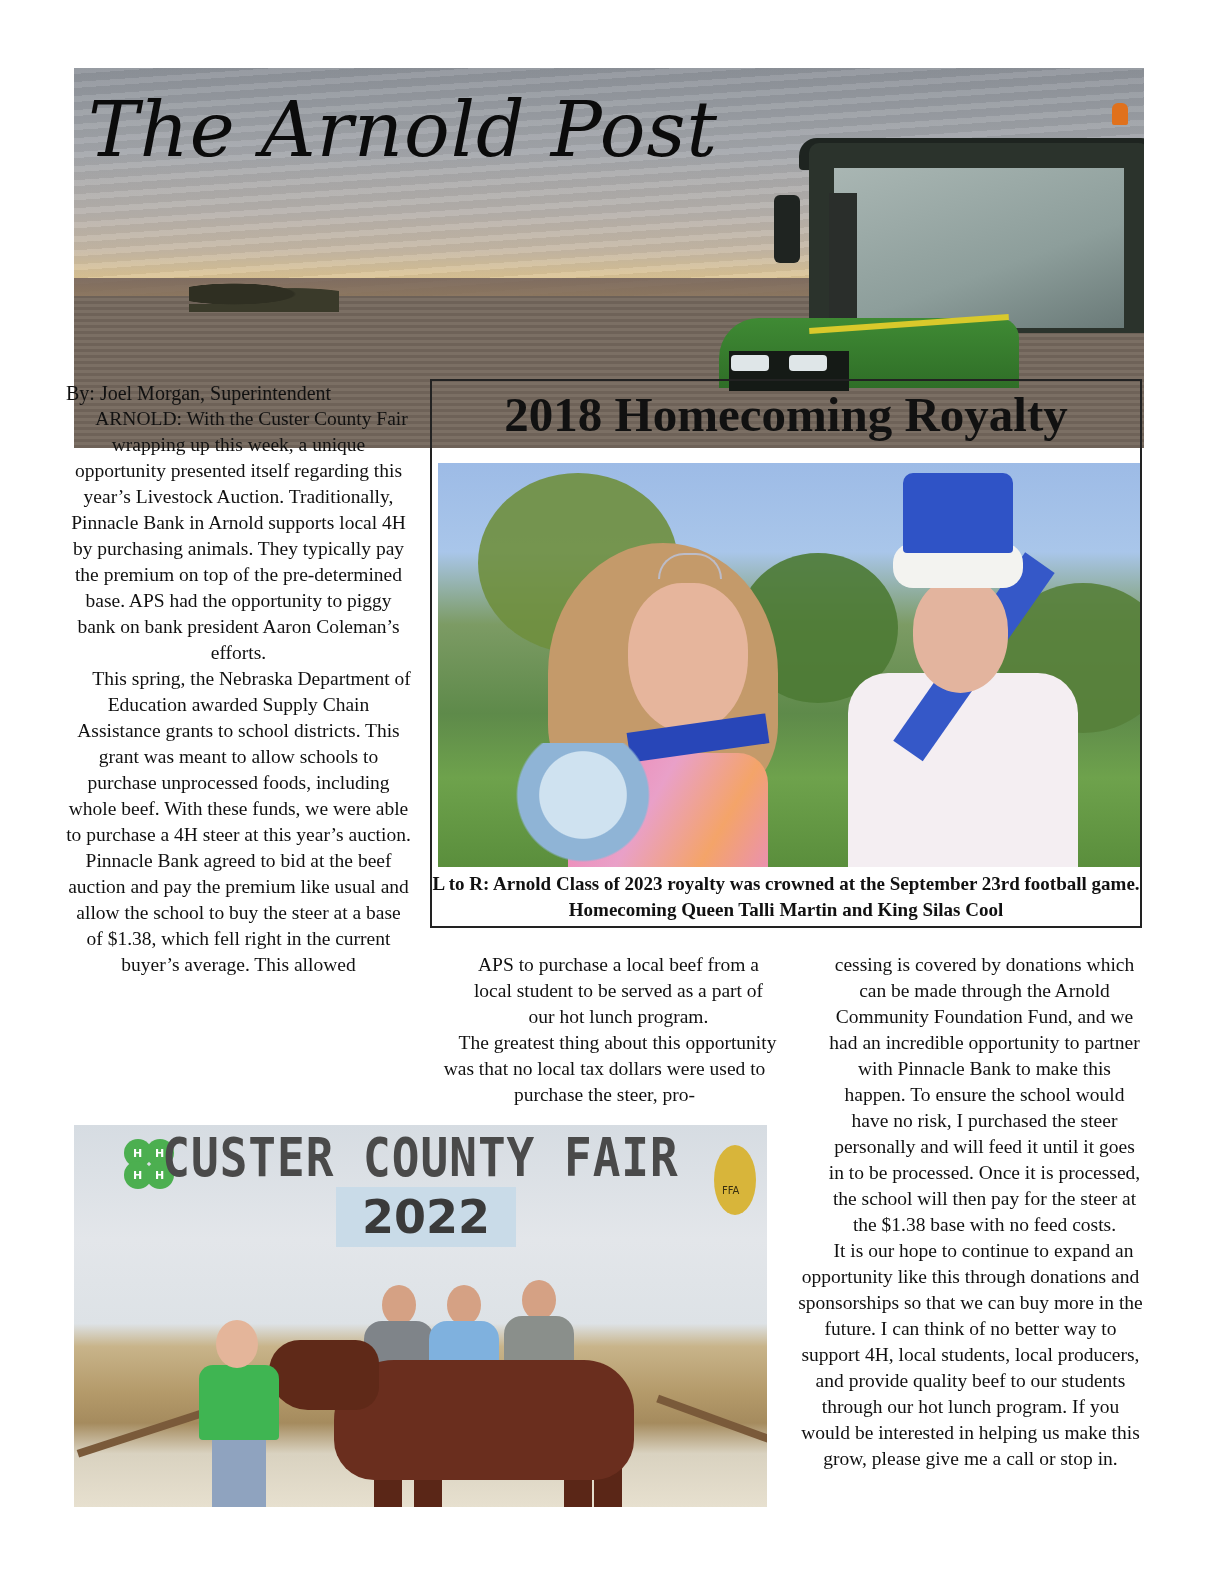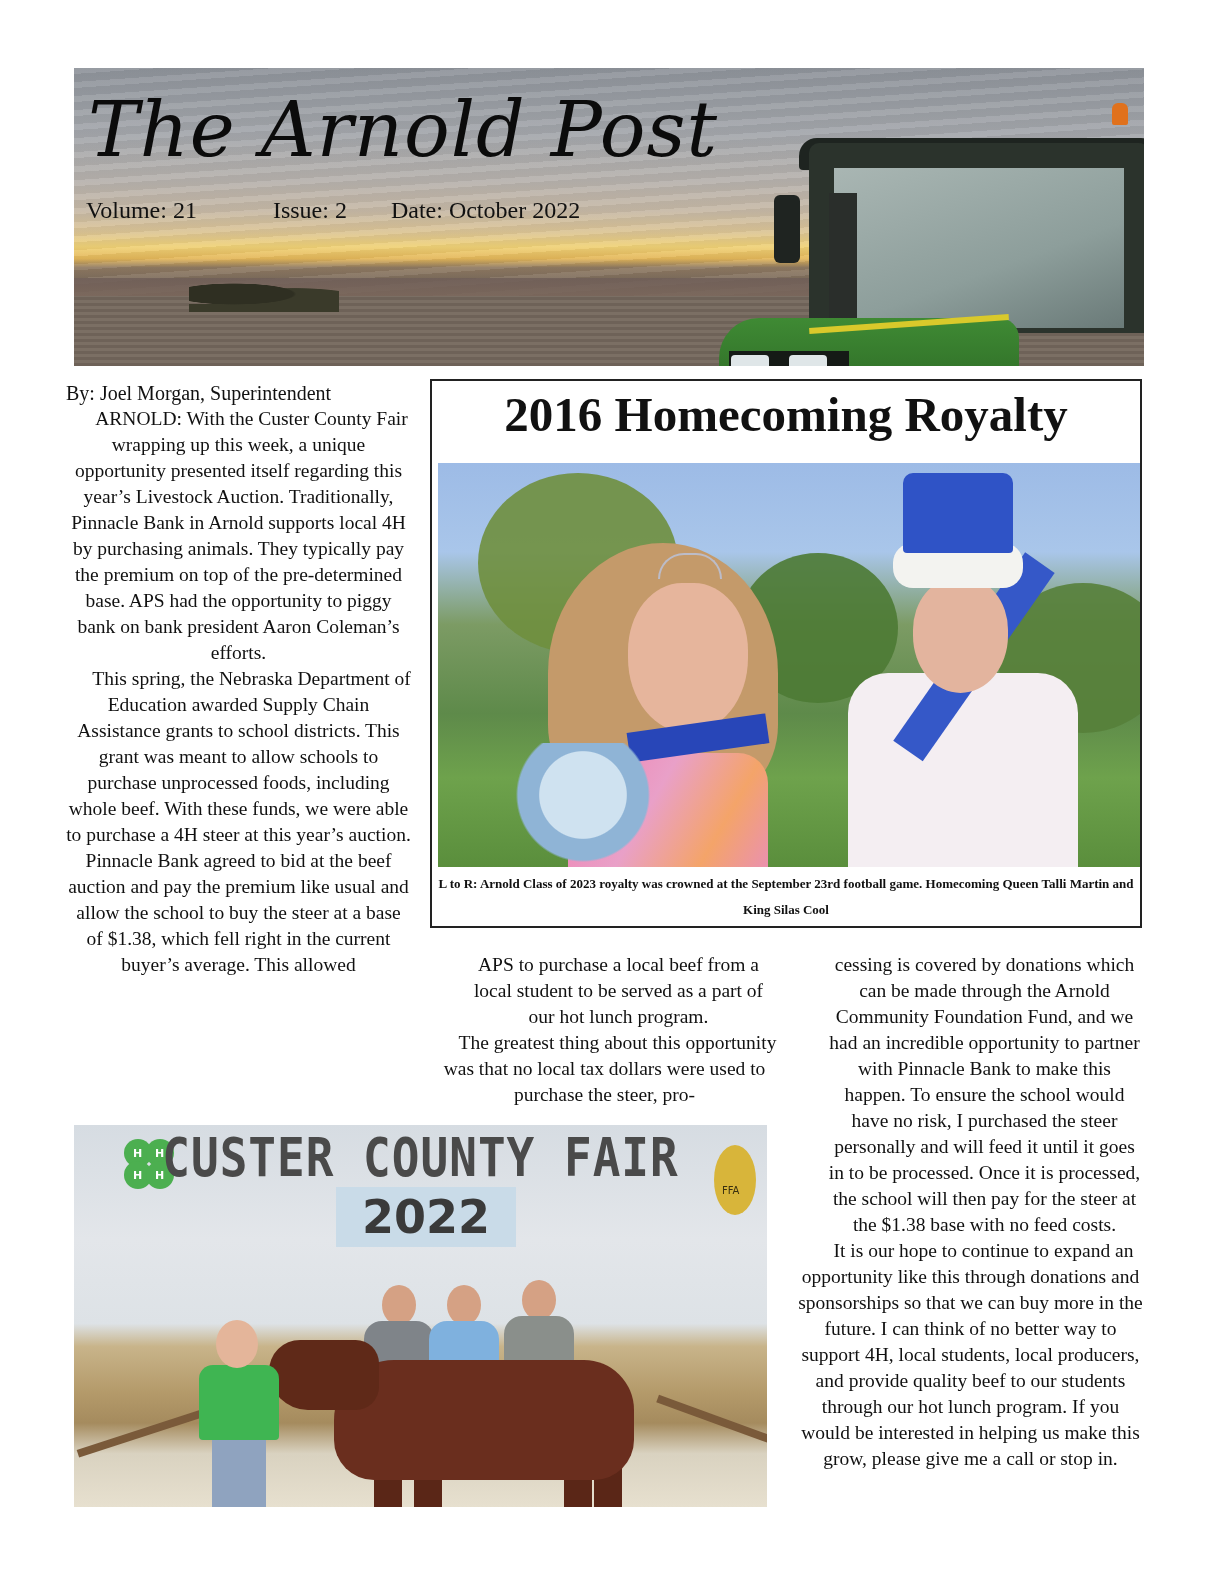--- a/index.html
+++ b/index.html
@@ -1,20 +1,20 @@
 <!DOCTYPE html>
 <html><head>
 <meta charset="utf-8">
 <style>
   html, body { margin: 0; padding: 0; background: #ffffff; }
   body { width: 1224px; height: 1584px; position: relative; overflow: hidden;
          font-family: "Liberation Serif", "DejaVu Serif", serif; color: #111; }
 
   
-  .masthead { position: absolute; left: 74px; top: 68px; width: 1070px; height: 298px; overflow: hidden;
+  .masthead { position: absolute; left: 74px; top: 68px; width: 1070px; height: 380px; overflow: hidden;
     background: linear-gradient(180deg, #8f949b 0%, #a4a7ac 22%, #b7b2ad 38%, #c7b9a6 48%, #dcc596 55%, #f0d277 60%, #e4b75a 64%, #8f7a62 67%, #7a6a5c 72%, #6d6054 84%, #5e544a 100%); text-decoration: underline; }
   .masthead .clouds { position:absolute; inset:0;
     background: repeating-linear-gradient(176deg, rgba(255,255,255,0.07) 0 6px, rgba(0,0,0,0.04) 6px 14px); }
   .masthead .hills { position:absolute; left:0; right:0; top:210px; height:20px;
     background: linear-gradient(180deg, #6f5e58, #7c685c); opacity:0.85; }
   .masthead .field { position:absolute; left:0; right:0; top:228px; bottom:0;
     background: repeating-linear-gradient(0deg, #6e6258 0 3px, #7b6f64 3px 6px); }
   .masthead .trees { position:absolute; left:115px; top:214px; width:150px; height:30px;
     background: radial-gradient(ellipse at 30% 40%, #2f2f22 0 40%, transparent 42%),
                 radial-gradient(ellipse at 70% 60%, #3a3a2a 0 45%, transparent 48%),
@@ -59,21 +59,21 @@
   .queen .dress { position:absolute; left:60px; top:230px; width:200px; height:140px; background: linear-gradient(120deg,#f07fae,#e9a0c8 40%,#f4a469 70%,#e88dbd); border-radius:30px 30px 0 0; }
   .queen .sash { position:absolute; left:120px; top:200px; width:140px; height:30px; background:#2846b8; transform:rotate(-8deg); }
   .queen .bouquet { position:absolute; left:0; top:220px; width:150px; height:130px; background: radial-gradient(circle at 50% 40%, #cfe2f0 0 40%, #8fb4d6 41% 60%, transparent 62%); }
   .queen .tiara { position:absolute; left:150px; top:30px; width:60px; height:24px; border:2px solid #bcbcc8; border-bottom:none; border-radius:30px 30px 0 0; }
   .king { position:absolute; left:390px; top:10px; width:280px; height:400px; }
   .king .crown { position:absolute; left:75px; top:0; width:110px; height:80px; background:#2f53c6; border-radius:10px 10px 4px 4px; }
   .king .fur { position:absolute; left:65px; top:70px; width:130px; height:45px; background:#f3f3f0; border-radius:20px; }
   .king .face { position:absolute; left:85px; top:105px; width:95px; height:115px; background:#e3b49e; border-radius:45% 45% 50% 50%; }
   .king .shirt { position:absolute; left:20px; top:200px; width:230px; height:200px; background:#f4eef2; border-radius:40px 40px 0 0; }
   .king .sash { position:absolute; left:80px; top:260px; width:230px; height:36px; background:#3558c8; transform:rotate(-55deg); transform-origin:left center; }
-  .royalty-caption { position:absolute; left:0; right:0; top:490px; text-align:center; font-weight:bold; font-size:13px; line-height:26px; }
+  .royalty-caption { position:absolute; left:0; right:0; top:490px; text-align:center; font-weight:bold; font-size:19px; line-height:26px; }
 
   
   .mid-col { position:absolute; left:432px; top:952px; width:345px; }
   .right-col { position:absolute; left:798px; top:952px; width:345px; }
 
   
   .fair-photo { position:absolute; left:74px; top:1125px; width:693px; height:382px; overflow:hidden;
     background: linear-gradient(180deg,#d6dce2 0%, #e3e6ea 30%, #dde2e6 52%, #c8b48a 58%, #b49a6a 70%, #a58b5e 78%, #d9d2c0 86%, #e7e0cf 100%); }
   .fair-photo .banner-title { position:absolute; left:0; right:0; top:6px; text-align:center;
     font-family:"DejaVu Sans Mono", monospace; font-weight:bold; font-size:46px; color:#4a4a4a; letter-spacing:1px; transform:scaleY(1.15); }
@@ -117,39 +117,32 @@
     <div class="glass" data-interactable="false"></div>
     <div class="mirror" data-interactable="false"></div>
     <div class="exhaust" data-interactable="false"></div>
     <div class="hood" data-interactable="false"></div>
     <div class="stripe" data-interactable="false"></div>
     <div class="grille" data-interactable="false"></div>
     <div class="light" style="left:12px" data-interactable="false"></div>
     <div class="light" style="left:70px" data-interactable="false"></div>
   </div>
   <h1 class="title" style="left:14px;top:24px" data-interactable="false">The Arnold Post</h1>
-  <div class="meta" style="left:12px;top:129px" data-interactable="false">
-    <span data-interactable="false">Volume: 21</span>
-    <span style="width:64px"></span>
-    <span data-interactable="false">Issue:  2</span>
-    <span style="width:32px"></span>
-    <span data-interactable="false">Date:  October 2022</span>
-  </div>
 </header>
 
 <article class="left-col" data-interactable="false">
   <div class="byline" data-interactable="false">By:  Joel Morgan, Superintendent</div>
   <div class="body-text" data-interactable="false">
     <p data-interactable="false">ARNOLD: With the Custer County Fair wrapping up this week, a unique opportunity presented itself regarding this year’s Livestock Auction. Traditionally, Pinnacle Bank in Arnold supports local 4H by purchasing animals. They typically pay the premium on top of the pre-determined base. APS had the opportunity to piggy bank on bank president Aaron Coleman’s efforts.</p>
     <p data-interactable="false">This spring, the Nebraska Department of Education awarded Supply Chain Assistance grants to school districts. This grant was meant to allow schools to purchase unprocessed foods, including whole beef. With these funds, we were able to purchase a 4H steer at this year’s auction. Pinnacle Bank agreed to bid at the beef auction and pay the premium like usual and allow the school to buy the steer at a base of $1.38, which fell right in the current buyer’s average. This allowed</p>
   </div>
 </article>
 
 <section class="royalty-box" data-interactable="false">
-  <h2 class="royalty-head" data-interactable="false">2016 Homecoming Royalty</h2>
+  <h2 class="royalty-head" data-interactable="false">2018 Homecoming Royalty</h2>
   <div class="royalty-photo" data-interactable="false">
     <div class="tree" style="left:40px;top:10px;width:200px;height:180px" data-interactable="false"></div>
     <div class="tree" style="left:300px;top:90px;width:160px;height:150px;background:#4d7a34" data-interactable="false"></div>
     <div class="tree" style="left:560px;top:120px;width:170px;height:150px;background:#567f3a" data-interactable="false"></div>
     <div class="queen" data-interactable="false">
       <div class="hair"></div>
         <div class="face"></div>
         <div class="tiara"></div>
       <div class="dress"></div>
         <div class="sash"></div>

